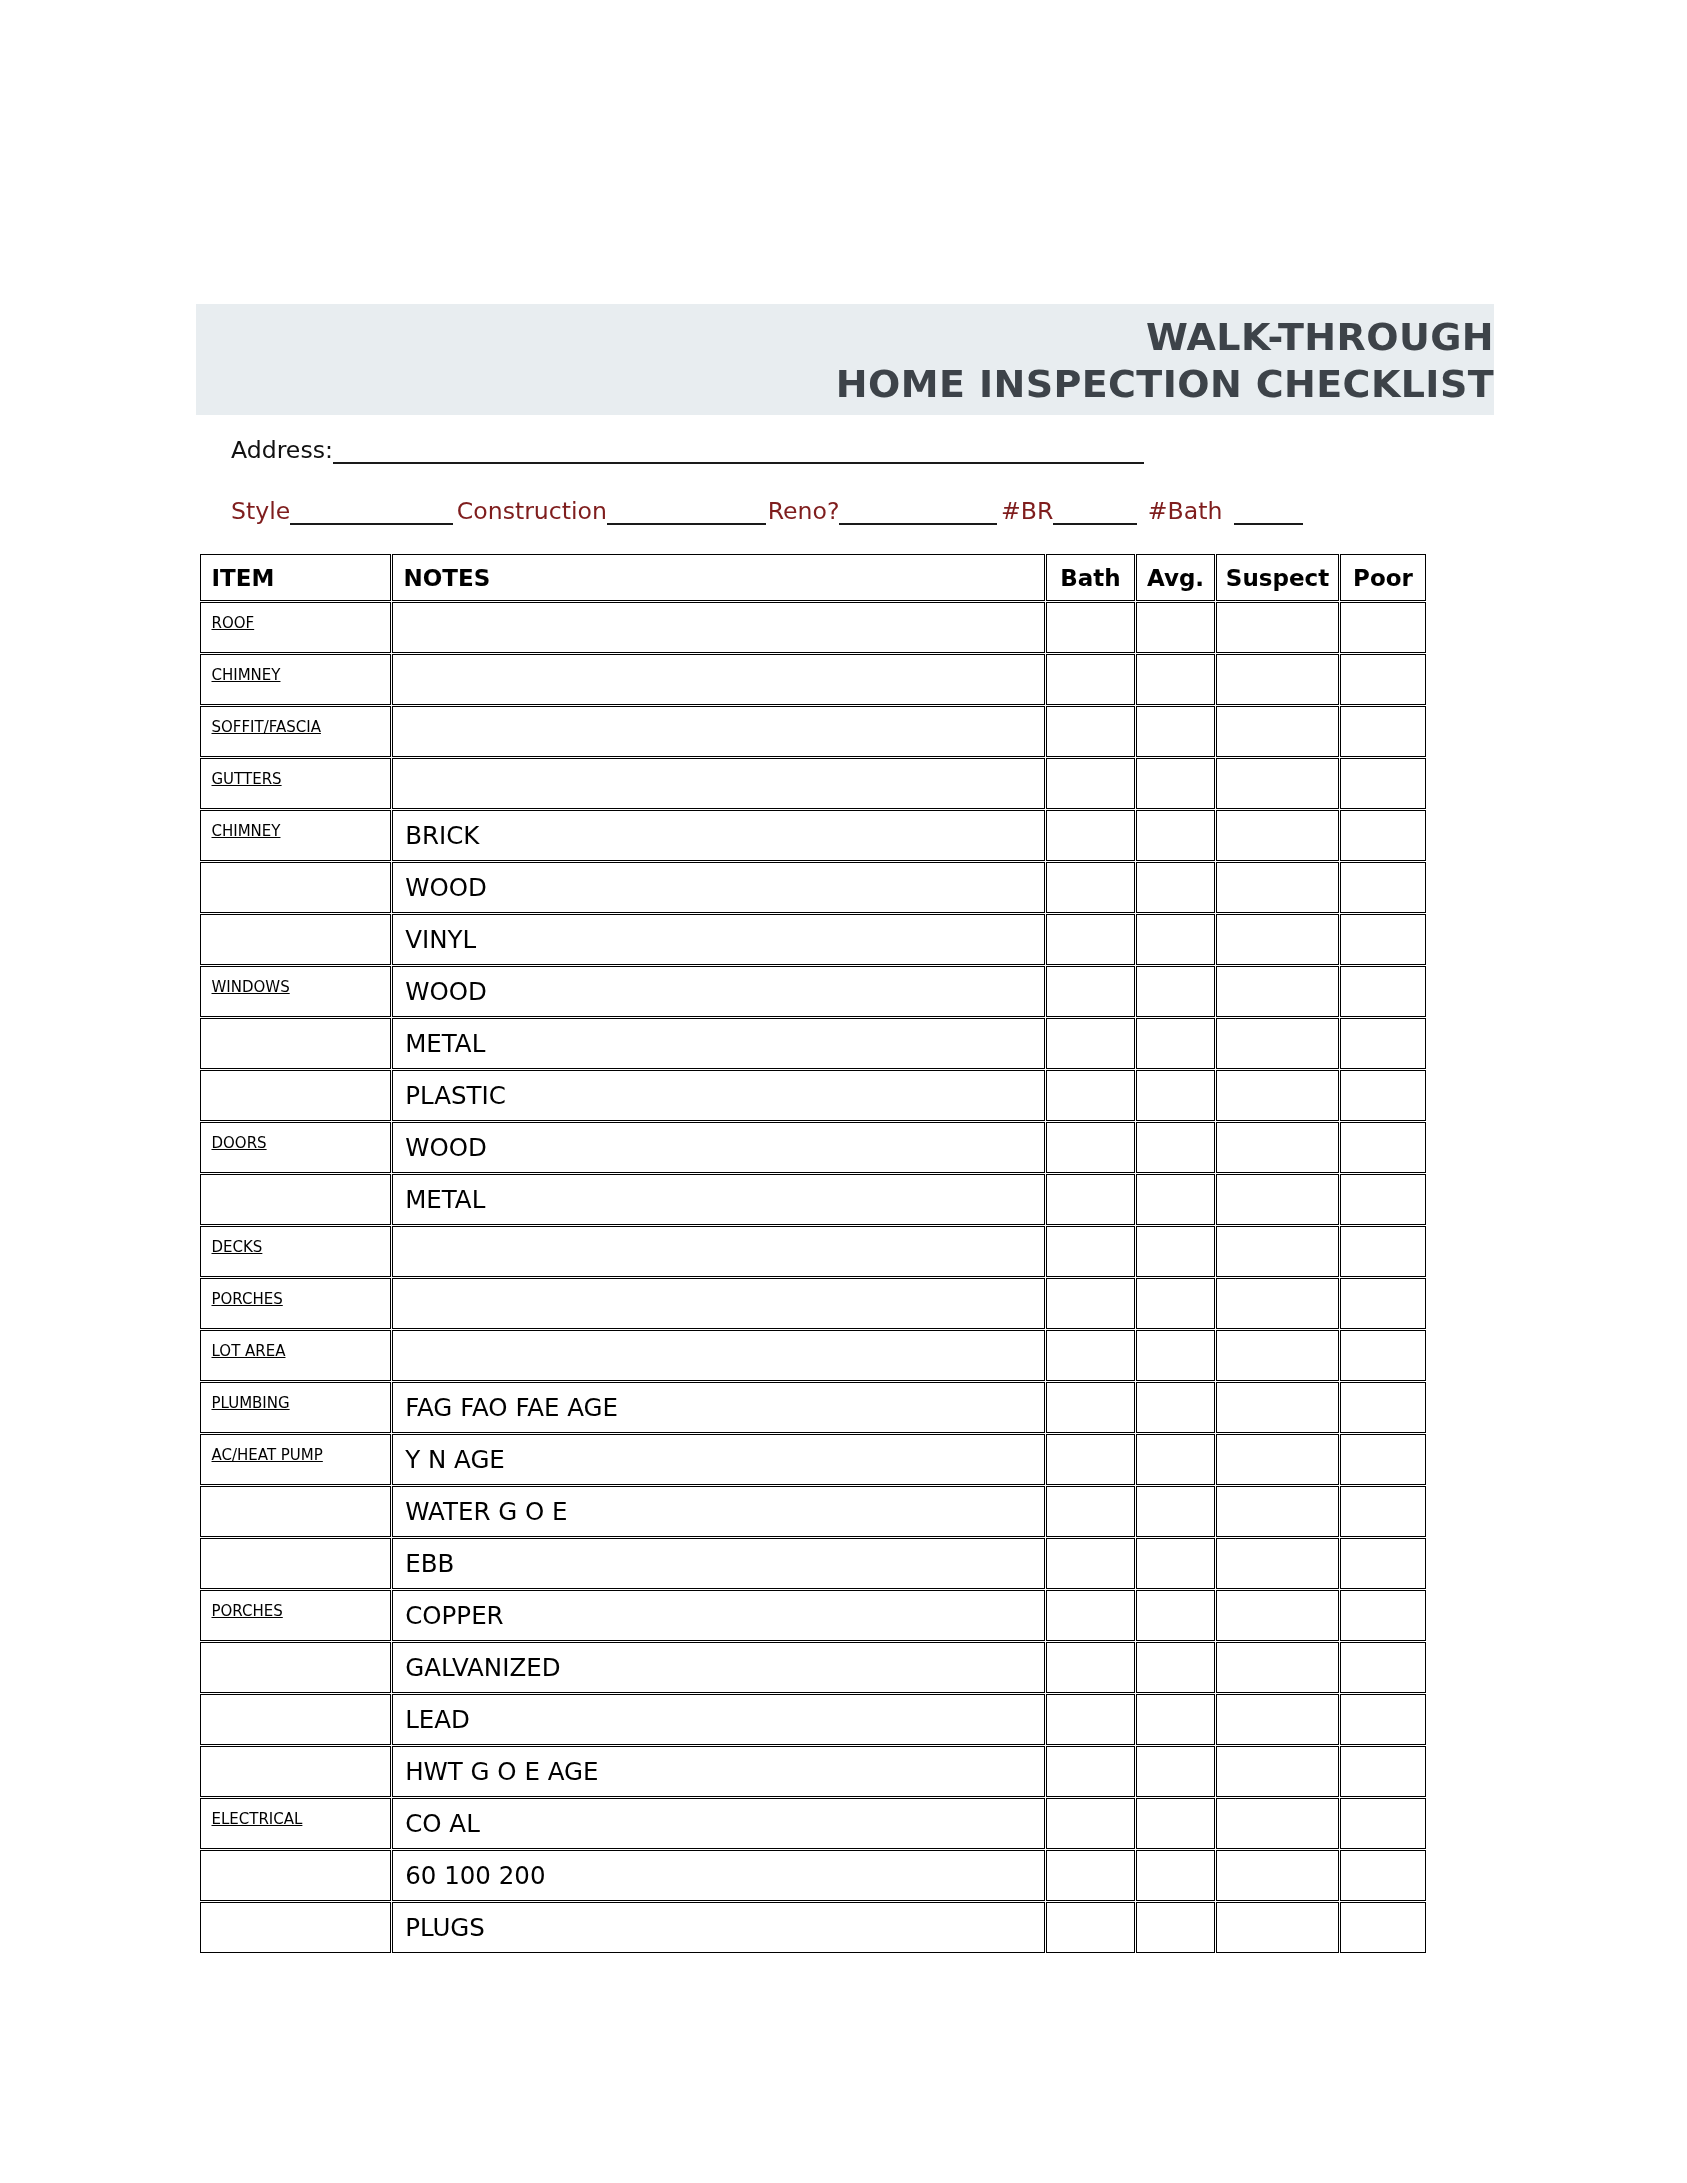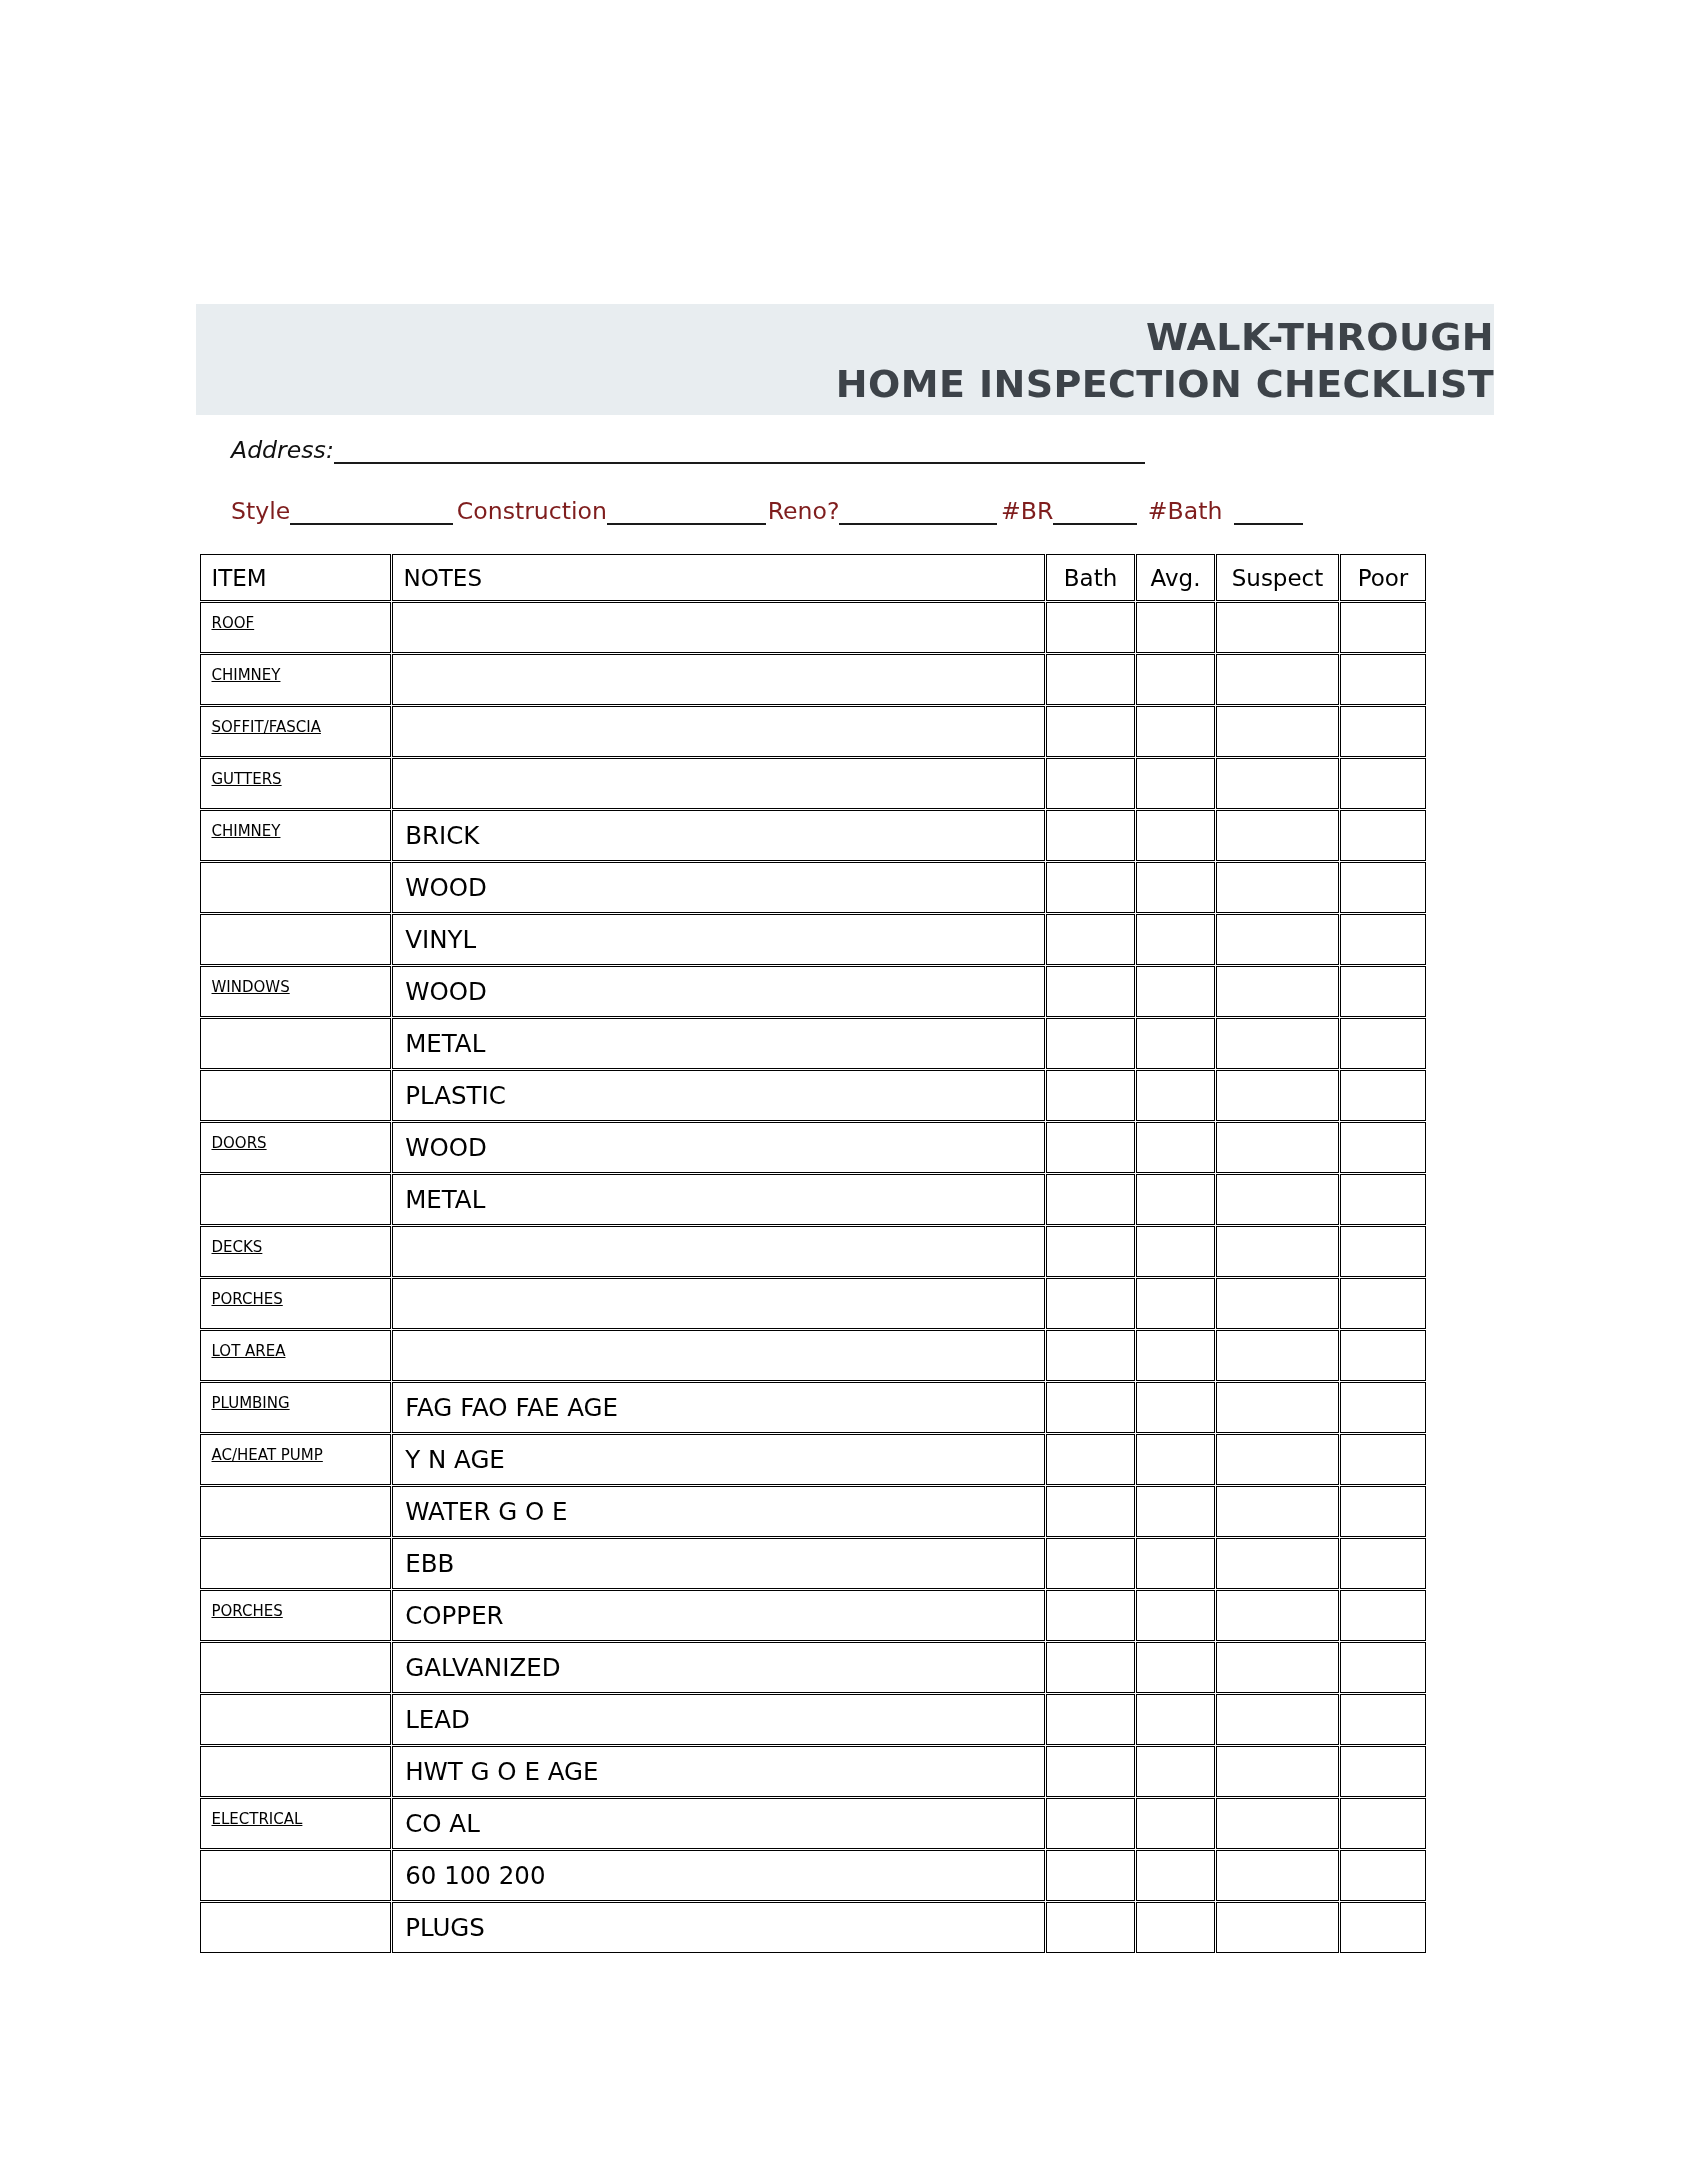--- a/index.html
+++ b/index.html
@@ -27,21 +27,20 @@
   .band .t2 { font-size: 38px; line-height: 49px; letter-spacing: 0.4px; }
 
   .address-row {
     position: absolute;
     left: 231px;
     top: 435px;
     font-size: 23.6px;
     line-height: 30px;
     white-space: nowrap;
     color: #111111;
-    font-style: italic;
   }
   .style-row {
     position: absolute;
     left: 231px;
     top: 496px;
     font-size: 23.6px;
     line-height: 30px;
     white-space: nowrap;
     color: #7f1d1d;
   }
@@ -63,21 +62,21 @@
   }
   table.checklist th, table.checklist td {
     border: 1.7px solid #000000;
     box-sizing: border-box;
     background: #ffffff;
     overflow: hidden;
   }
   table.checklist th {
     height: 47px;
     font-size: 23px;
-    font-weight: normal;
+    font-weight: bold;
     vertical-align: middle;
   }
   th.h-left { text-align: left; padding-left: 10.5px; }
   th.h-center { text-align: center; }
   table.checklist td { height: 51px; }
   td.item-cell {
     font-size: 15px;
     vertical-align: top;
     padding: 11.4px 3.5px 0 10.5px;
     text-decoration: underline;

